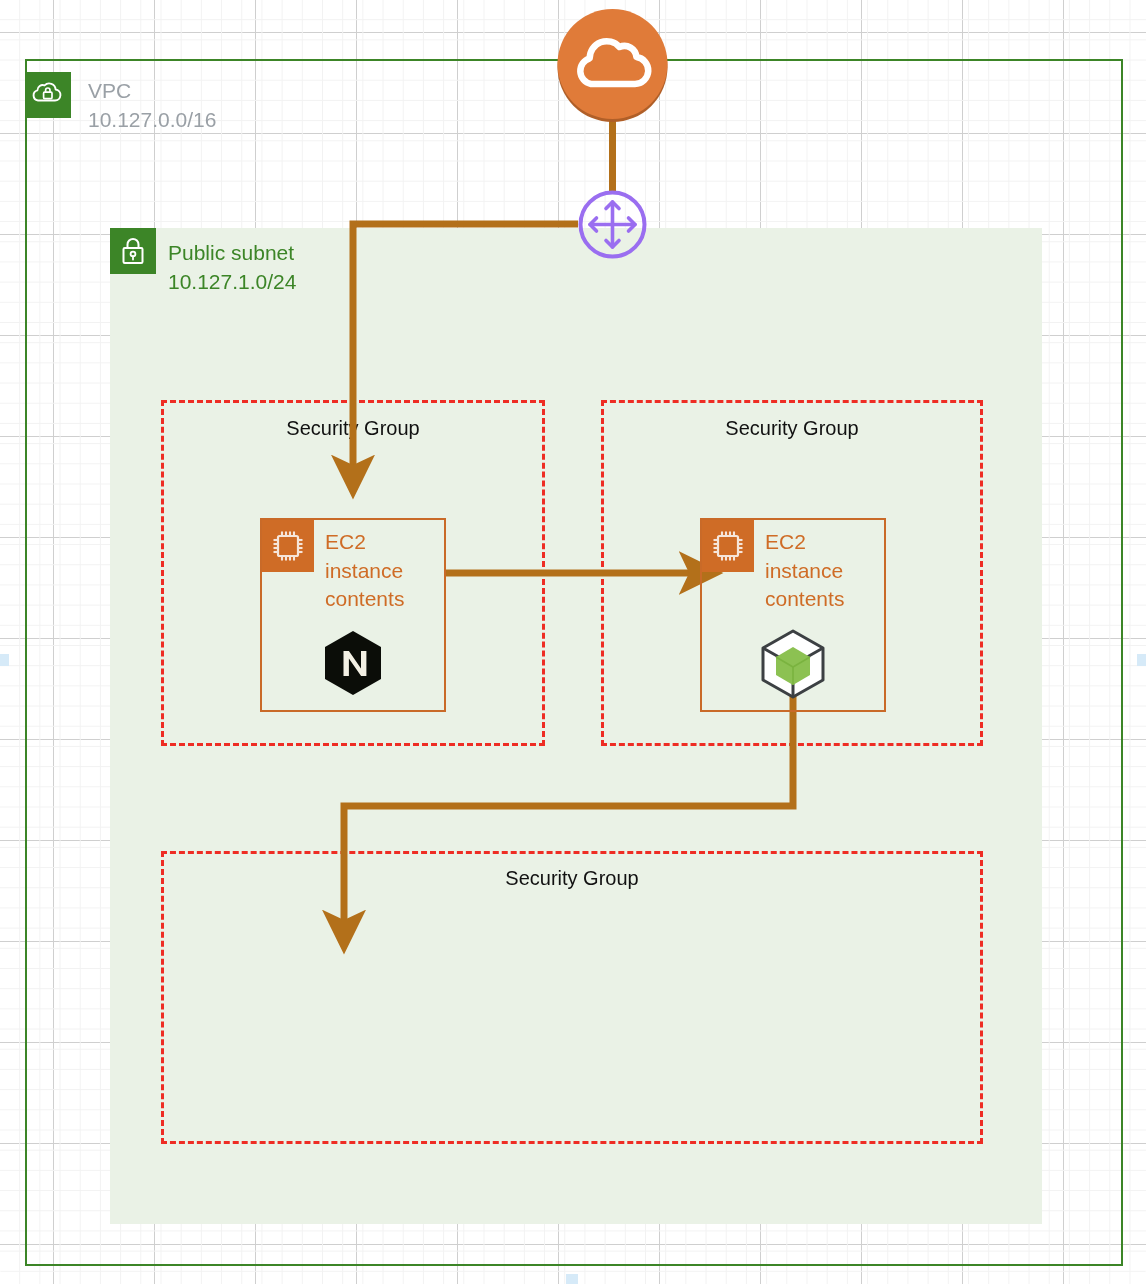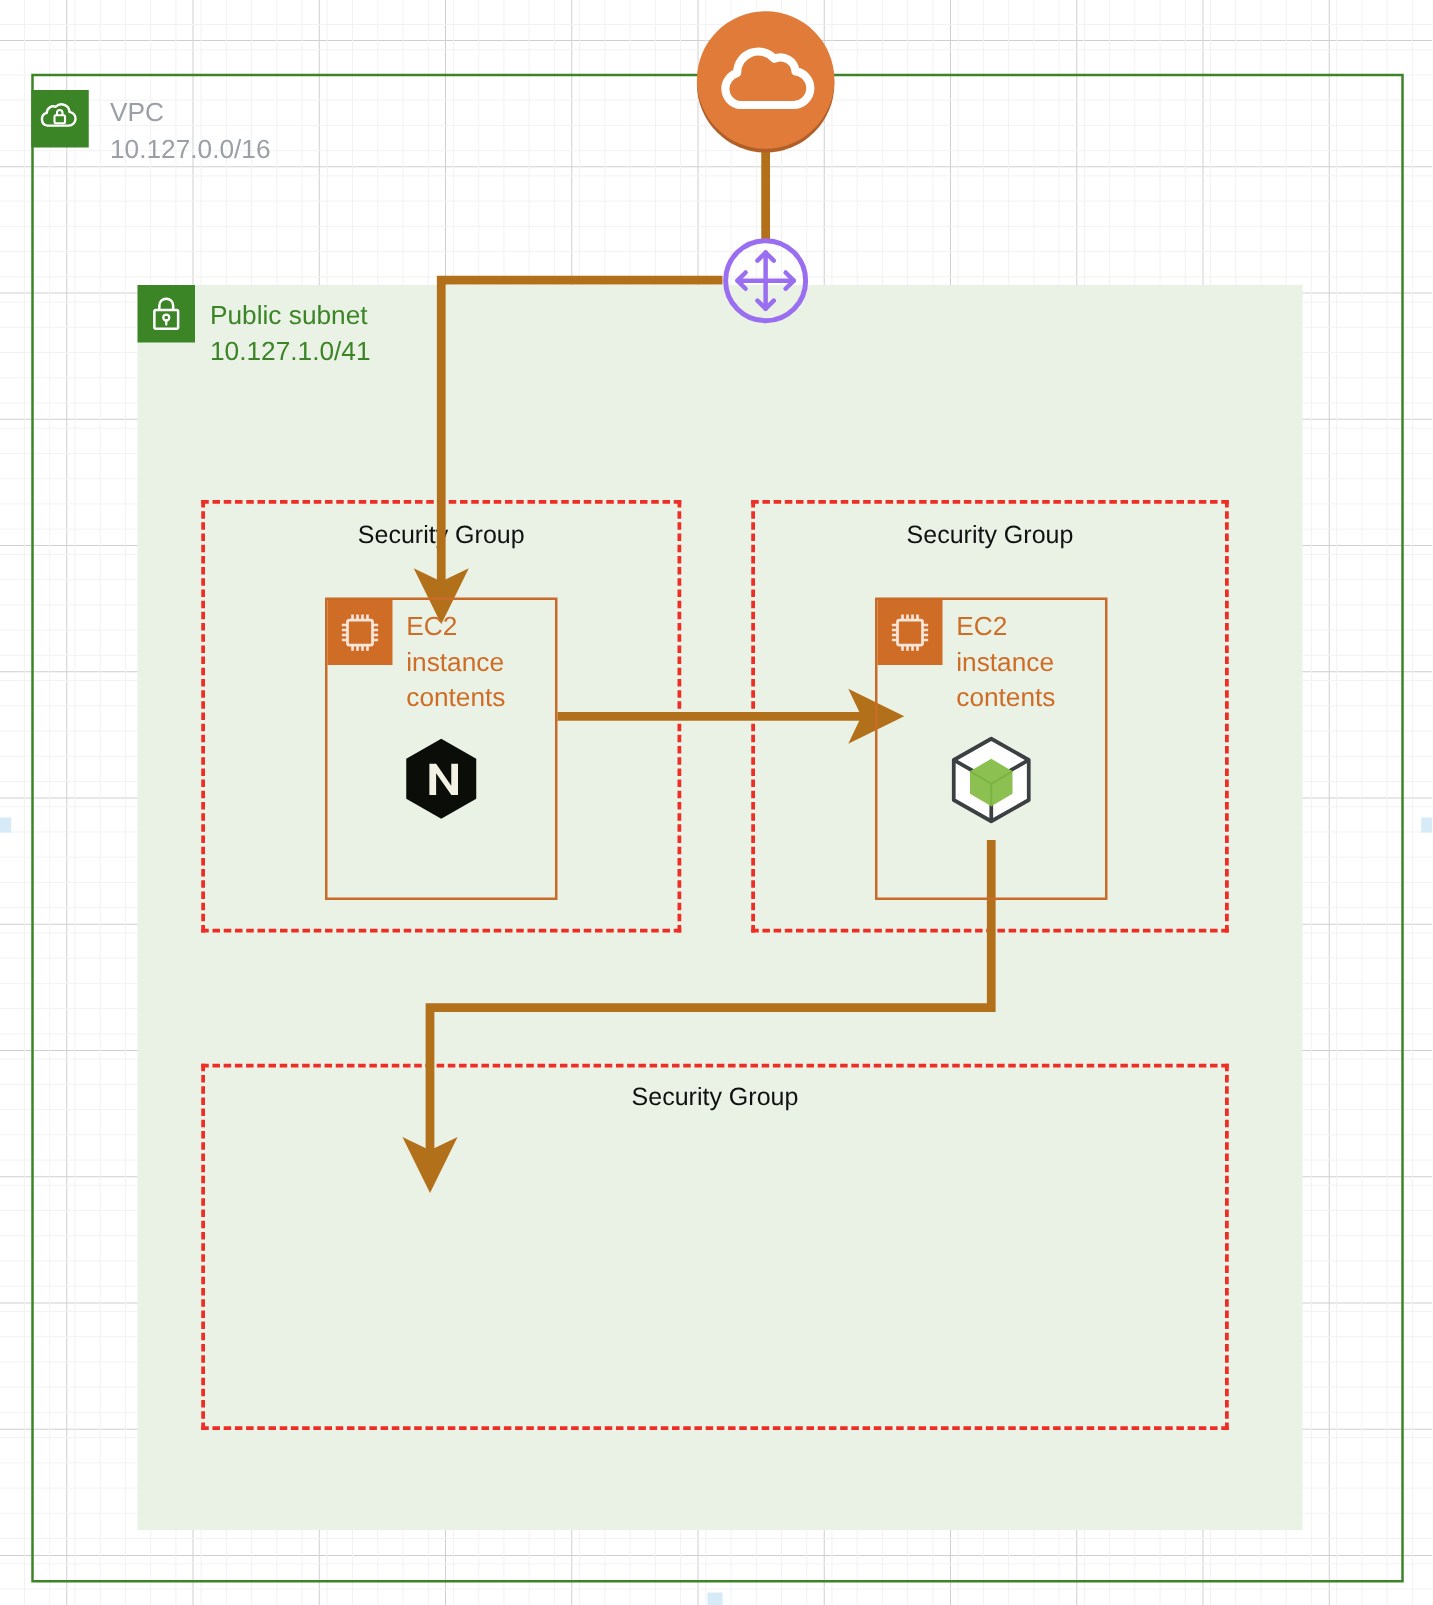--- a/index.html
+++ b/index.html
@@ -98,24 +98,25 @@
   #sg-web  { left: 161px; top: 400px; width: 384px; height: 346px; }
   #sg-app  { left: 601px; top: 400px; width: 382px; height: 346px; }
   #sg-db   { left: 161px; top: 851px; width: 822px; height: 293px; }
   #sg-web-label { left: 161px; top: 417px; width: 384px; }
   #sg-app-label { left: 601px; top: 417px; width: 382px; }
   #sg-db-label  { left: 161px; top: 867px; width: 822px; }
 
   
   .ec2-box {
     position: absolute;
-    width: 186px; height: 242px;
+    width: 186px; height: 194px;
     border: 2px solid #c96a28;
     box-sizing: border-box;
     background: transparent;
+    margin-top: 40px;
   }
   #ec2-left  { left: 260px; top: 478px; }
   #ec2-right { left: 700px; top: 478px; }
   .ec2-chip {
     position: absolute;
     left: 0; top: 0;
     width: 52px; height: 52px;
     background: #cf6c26;
     display: flex; align-items: center; justify-content: center;
   }
@@ -182,21 +183,21 @@
   <div id="subnet-box"></div>
   <div id="subnet-icon">
     <svg width="32" height="32" viewBox="0 0 32 32">
       <rect x="6.5" y="13" width="19" height="15" rx="1.2" fill="none" stroke="#ffffff" stroke-width="2"></rect>
       <path d="M10.5 13 V9.4 a5.5 5.5 0 0 1 11 0 V13" fill="none" stroke="#ffffff" stroke-width="2"></path>
       <circle cx="16" cy="19" r="2.4" fill="none" stroke="#ffffff" stroke-width="1.8"></circle>
       <path d="M16 21 v3.6" stroke="#ffffff" stroke-width="1.8" stroke-linecap="round"></path>
     </svg>
   </div>
   <div id="subnet-label">Public subnet
-10.127.1.0/41</div>
+10.127.1.0/24</div>
 
   <div class="sg" id="sg-web"></div>
   <div class="sg-label" id="sg-web-label">Security Group</div>
 
   <div class="sg" id="sg-app"></div>
   <div class="sg-label" id="sg-app-label">Security Group</div>
 
   <div class="sg" id="sg-db"></div>
   <div class="sg-label" id="sg-db-label">Security Group</div>
 

